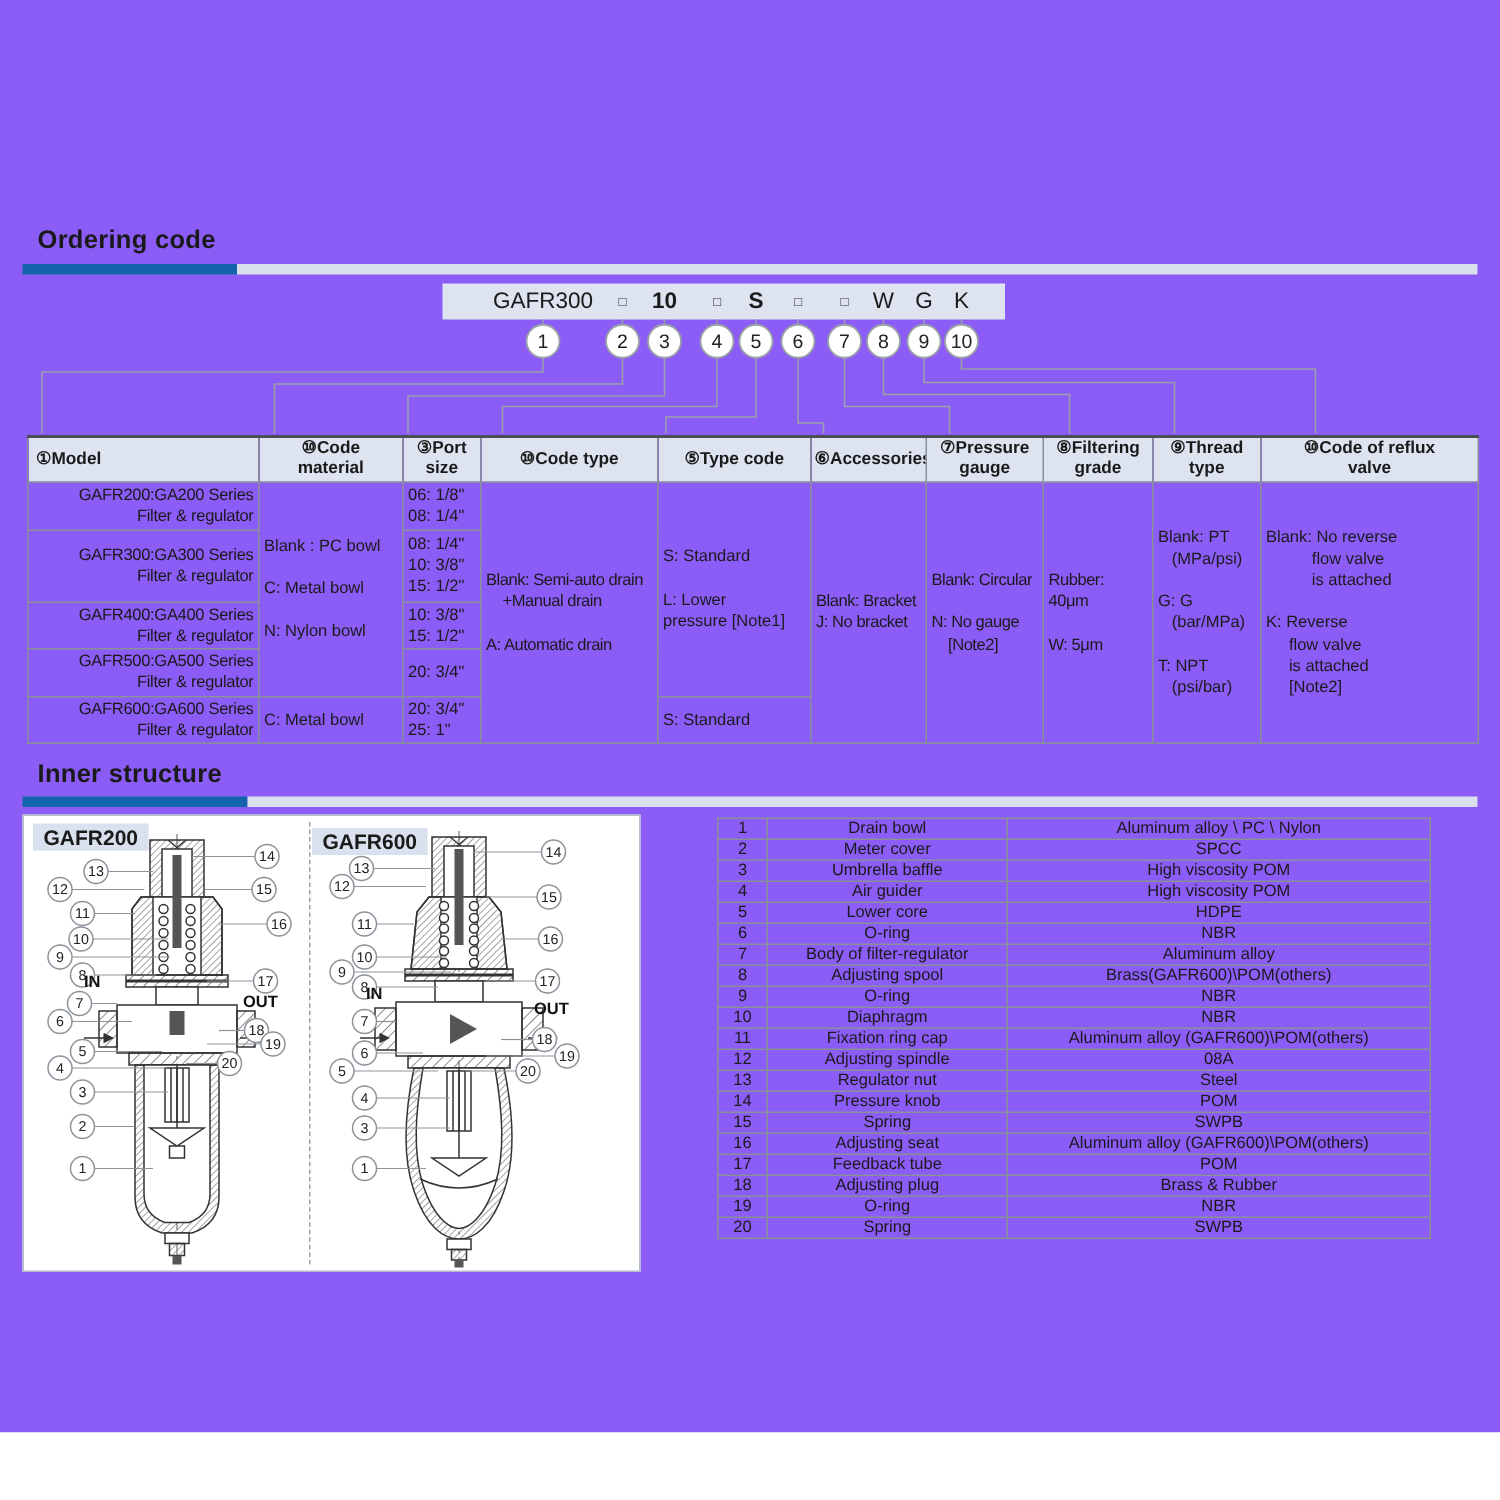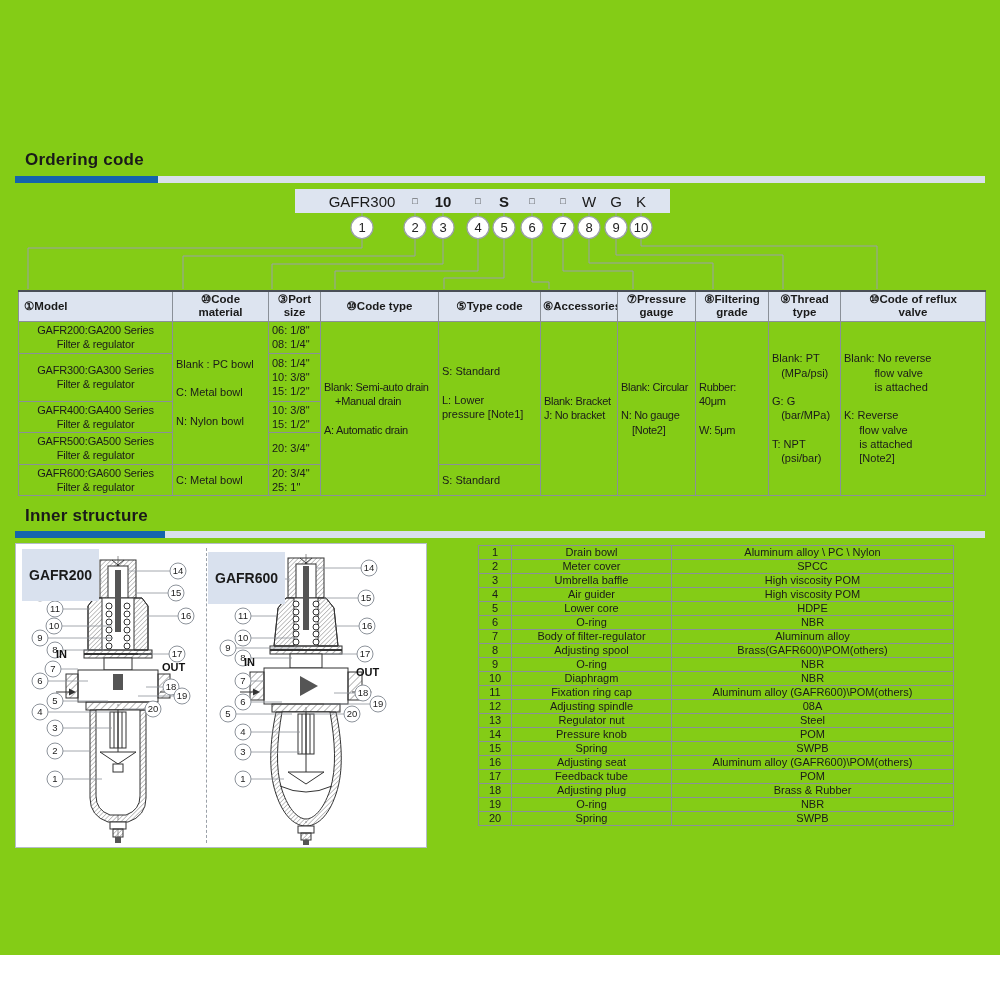--- a/index.html
+++ b/index.html
@@ -1,16 +1,16 @@
 <!DOCTYPE html>
 <html><head>
 <meta charset="utf-8">
 <style>
   html,body{margin:0;padding:0;background:#fff;}
-  .page{position:relative;width:1000px;height:955px;background:#84cc16;overflow:hidden;
+  .page{position:relative;width:1000px;height:955px;background:#8b5cf6;overflow:hidden;
         font-family:"Liberation Sans",sans-serif;color:#1a1a1a;}
   .h1{position:absolute;font-size:17px;font-weight:bold;letter-spacing:.2px;}
   .rule-dark{position:absolute;height:7px;background:#1464ac;}
   .rule-light{position:absolute;height:7px;background:#d9e0ec;}
 
   
   .codebar{position:absolute;left:295px;top:189px;width:375px;height:24px;background:#dde4f0;}
   .seg{position:absolute;top:50%;transform:translate(-50%,-50%);font-size:15px;white-space:nowrap;}
   .seg.b{font-weight:bold;}
   .seg.sq{font-size:9px;color:#333;}
@@ -21,31 +21,31 @@
   .ctext{font-size:13px;fill:#222;text-anchor:middle;font-family:"Liberation Sans",sans-serif;}
 
   
   table.otable{position:absolute;left:18px;top:290px;width:967px;border-collapse:collapse;
      table-layout:fixed;border:1.5px solid #4a4f57;border-top-width:2px;}
   table.otable th{background:#dde4f0;font-size:11.5px;font-weight:bold;border:1px solid #8a9098;
      white-space:pre-line;text-align:center;padding:1px 2px;overflow:hidden;line-height:1.15;}
   table.otable th.l{text-align:left;padding-left:5px;}
   table.otable td{border:1px solid #8a9098;font-size:11px;vertical-align:middle;
      white-space:pre-wrap;line-height:1.3;padding:1px 3px;overflow:hidden;}
-  td.model{text-align:center;padding-right:4px;font-size:11.5px;letter-spacing:-0.2px;margin-left:48px;}
+  td.model{text-align:right;padding-right:4px;font-size:11.5px;letter-spacing:-0.2px;margin-left:48px;}
   td.port{text-align:left;padding-left:4px;font-size:11.5px;}
   td.lft{text-align:left;padding-left:5px;}
   td.tight{font-size:10.5px;letter-spacing:-0.3px;padding-left:3px;}
 
   .note{position:absolute;left:18px;top:492px;width:967px;font-size:11px;letter-spacing:-0.1px;}
 
   
   .diagbox{position:absolute;left:15px;top:543px;width:410px;height:303px;border:1px solid #b5bcc9;background:#fff;}
   .diagdivider{position:absolute;left:190px;top:4px;bottom:4px;width:0;border-left:1px dashed #9aa0a8;}
-  .diaglabel{position:absolute;background:#d9e1ee;font-size:14px;font-weight:bold;padding:18px 7px;z-index:3;}
+  .diaglabel{position:absolute;background:#d9e1ee;font-size:14px;font-weight:bold;padding:1px 7px;z-index:3;}
   .dsvg{position:absolute;top:2px;}
   .art{stroke:#333;stroke-width:1;fill:none;}
   .cl{stroke:#777;stroke-width:.8;stroke-dasharray:9 3 2 3;}
   .leader{stroke:#8d939b;stroke-width:.8;}
   .callout{fill:#fff;stroke:#8d939b;stroke-width:1;}
   .callout-num{font-size:9.5px;fill:#222;text-anchor:middle;font-family:"Liberation Sans",sans-serif;}
   .inout{font-size:11px;font-weight:bold;fill:#111;font-family:"Liberation Sans",sans-serif;}
 
   
   table.ptable{position:absolute;left:478px;top:545px;width:475px;border-collapse:collapse;

